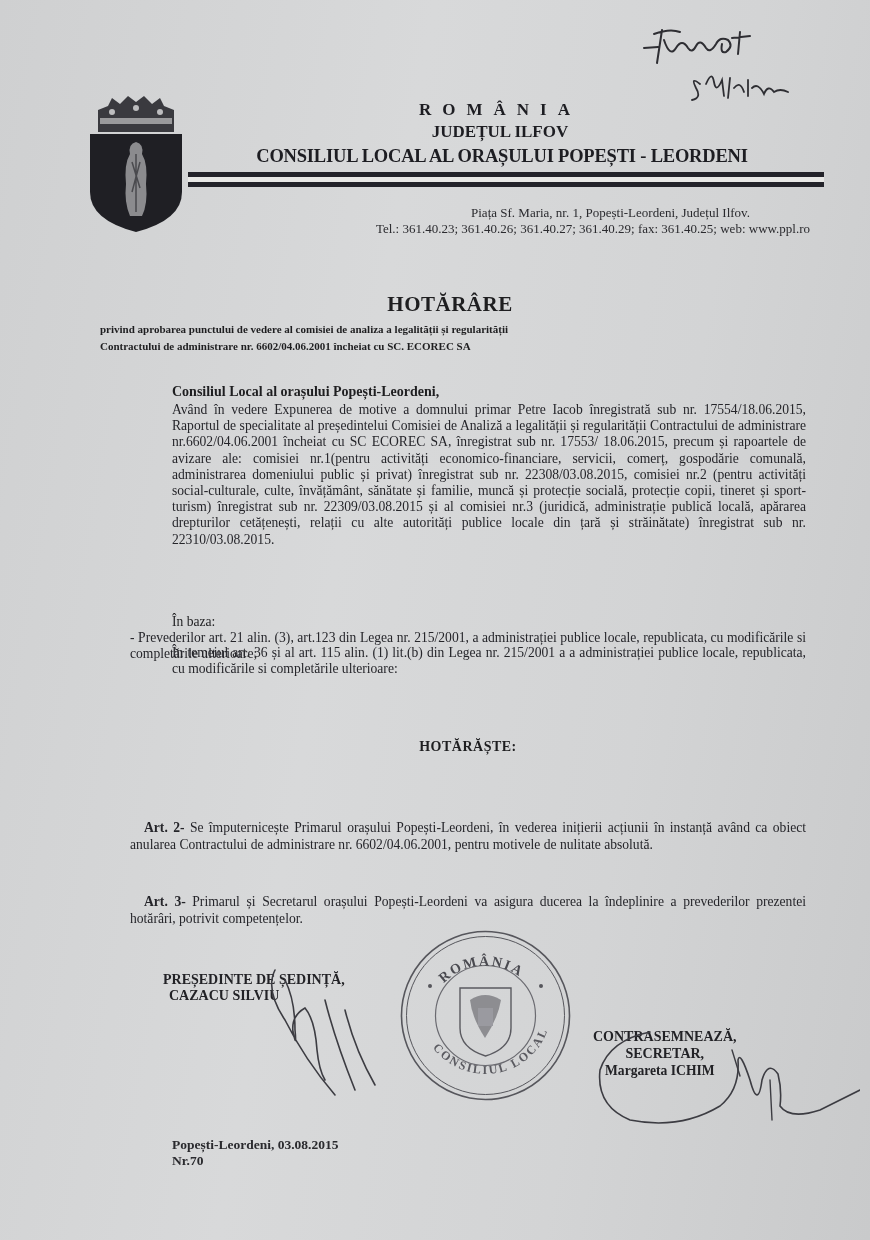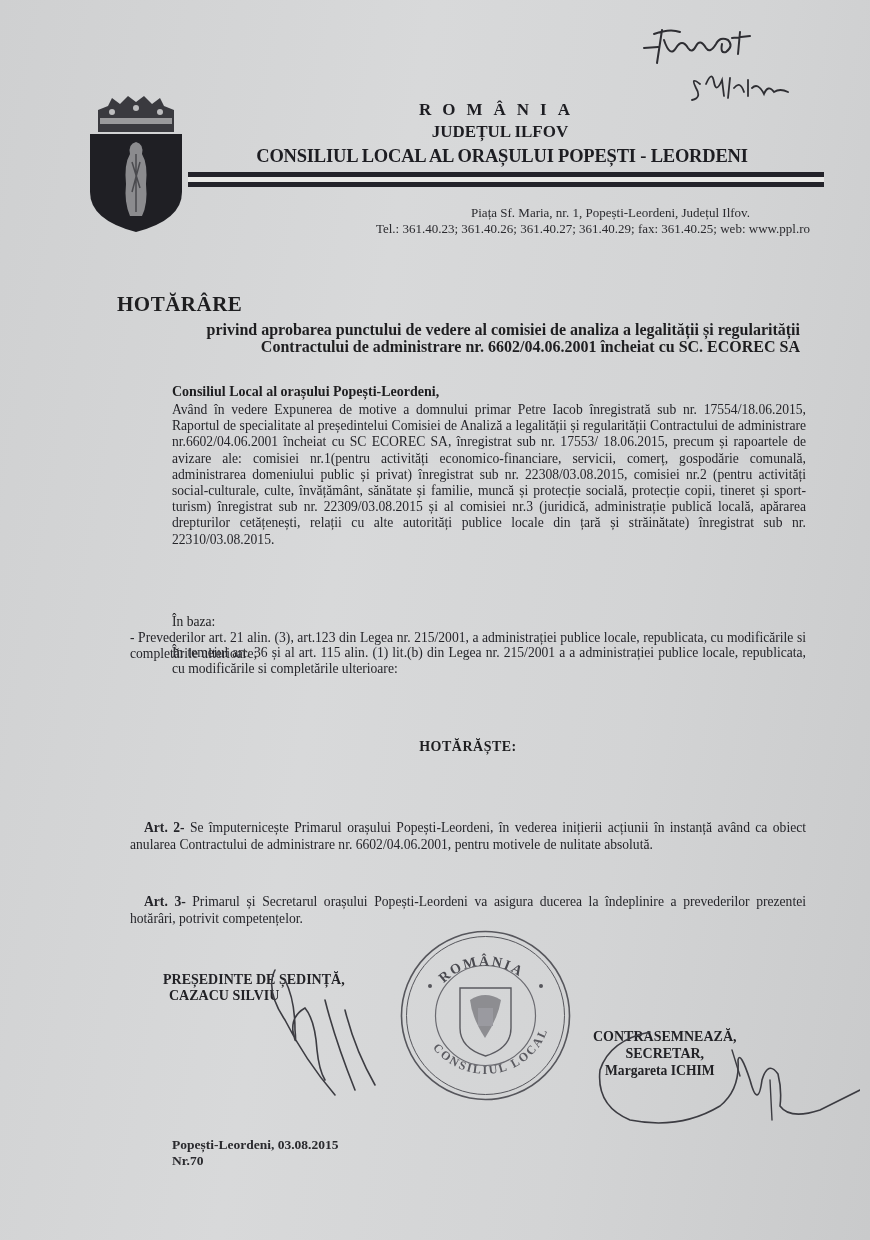--- a/index.html
+++ b/index.html
@@ -85,31 +85,31 @@
       width: 640px;
       text-align: right;
       font-size: 13px;
       color: #2a2a2e;
     }
     .addr1 { top: 205px; left: 230px; width: 520px; }
     .addr2 { top: 221px; left: 200px; width: 610px; }
 
     .title {
       position: absolute;
-      top: 292px; left: 117px; width: 700px;
+      top: 292px; left: 100px; width: 700px;
+      text-align: center;
+      font-size: 21px;
+      font-weight: bold;
+      letter-spacing: 0.5px;
+    }
+    .subtitle {
+      position: absolute;
+      top: 321px; left: 100px; width: 700px;
       text-align: left;
-      font-size: 21px;
-      font-weight: bold;
-      letter-spacing: 0.5px;
-    }
-    .subtitle {
-      position: absolute;
-      top: 321px; left: 100px; width: 700px;
-      text-align: right;
-      font-size: 16px;
+      font-size: 11px;
       font-weight: bold;
       line-height: 17px;
     }
     .council-greet {
       position: absolute;
       top: 384px; left: 172px;
       font-size: 14px;
       font-weight: bold;
     }
     .body-block {

